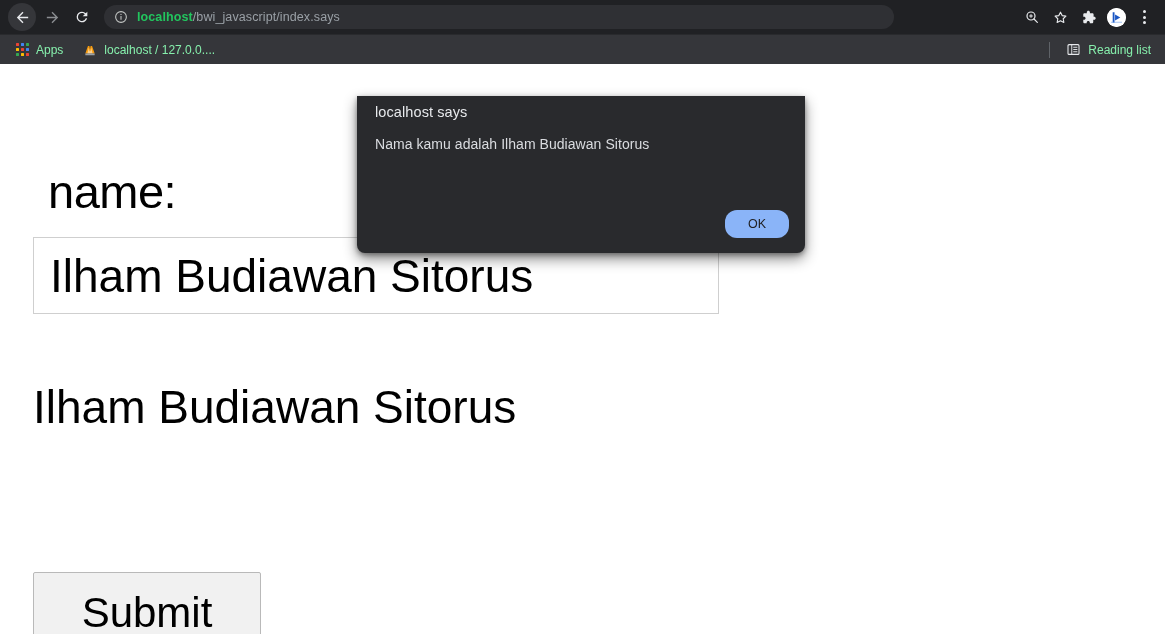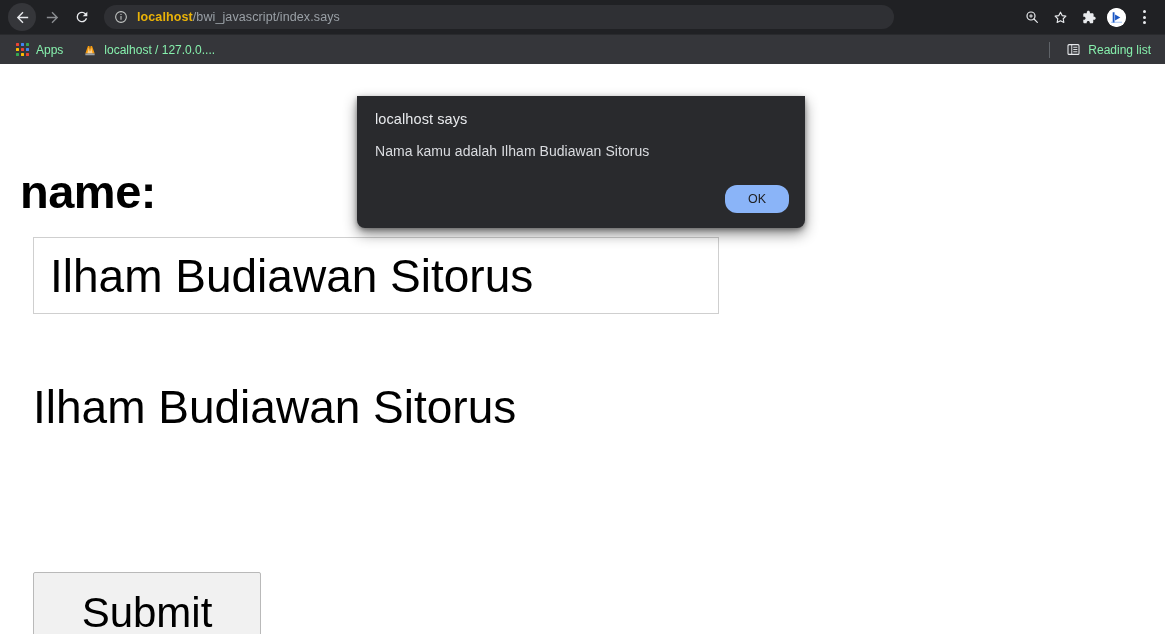--- a/index.html
+++ b/index.html
@@ -66,21 +66,21 @@
     justify-content: center;
   }
   .url-text {
     font-size: 12.5px;
     color: #9aa0a6;
     white-space: nowrap;
     overflow: hidden;
     letter-spacing: 0.1px;
   }
   .url-host {
-    color: #eab308;
+    color: #22c55e;
     font-weight: 600;
   }
 
   .tb-right {
     margin-left: auto;
     display: flex;
     align-items: center;
     gap: 2px;
   }
   .tb-icon {
@@ -179,28 +179,27 @@
   
   .page {
     position: relative;
     background: #ffffff;
     height: 570px;
     padding: 0;
   }
 
   .name-label {
     position: absolute;
-    left: 20px;
+    left: 48px;
     top: 104px;
     font-size: 47px;
     line-height: 1;
     color: #000000;
     font-family: "Liberation Sans", sans-serif;
     letter-spacing: -0.5px;
-    font-weight: bold;
   }
 
   .name-input {
     position: absolute;
     left: 33px;
     top: 173px;
     width: 686px;
     height: 77px;
     box-sizing: border-box;
     border: 1px solid #cfcfcf;
@@ -242,27 +241,27 @@
     cursor: default;
     padding: 0;
   }
 
   
   .dialog {
     position: absolute;
     left: 357px;
     top: 32px;
     width: 448px;
-    height: 132px;
+    height: 157px;
     background: #292a2d;
     border-bottom-left-radius: 8px;
     border-bottom-right-radius: 8px;
     box-shadow: 0 6px 14px rgba(0,0,0,0.45), 0 2px 5px rgba(0,0,0,0.35);
     box-sizing: border-box;
-    padding: 15px 18px 0 18px;
+    padding: 8px 18px 0 18px;
   }
   .dialog-title {
     font-size: 14.5px;
     color: #e8eaed;
     font-family: "Liberation Sans", sans-serif;
     font-weight: 400;
     margin: 0 0 16px 0;
     letter-spacing: 0.1px;
   }
   .dialog-message {

